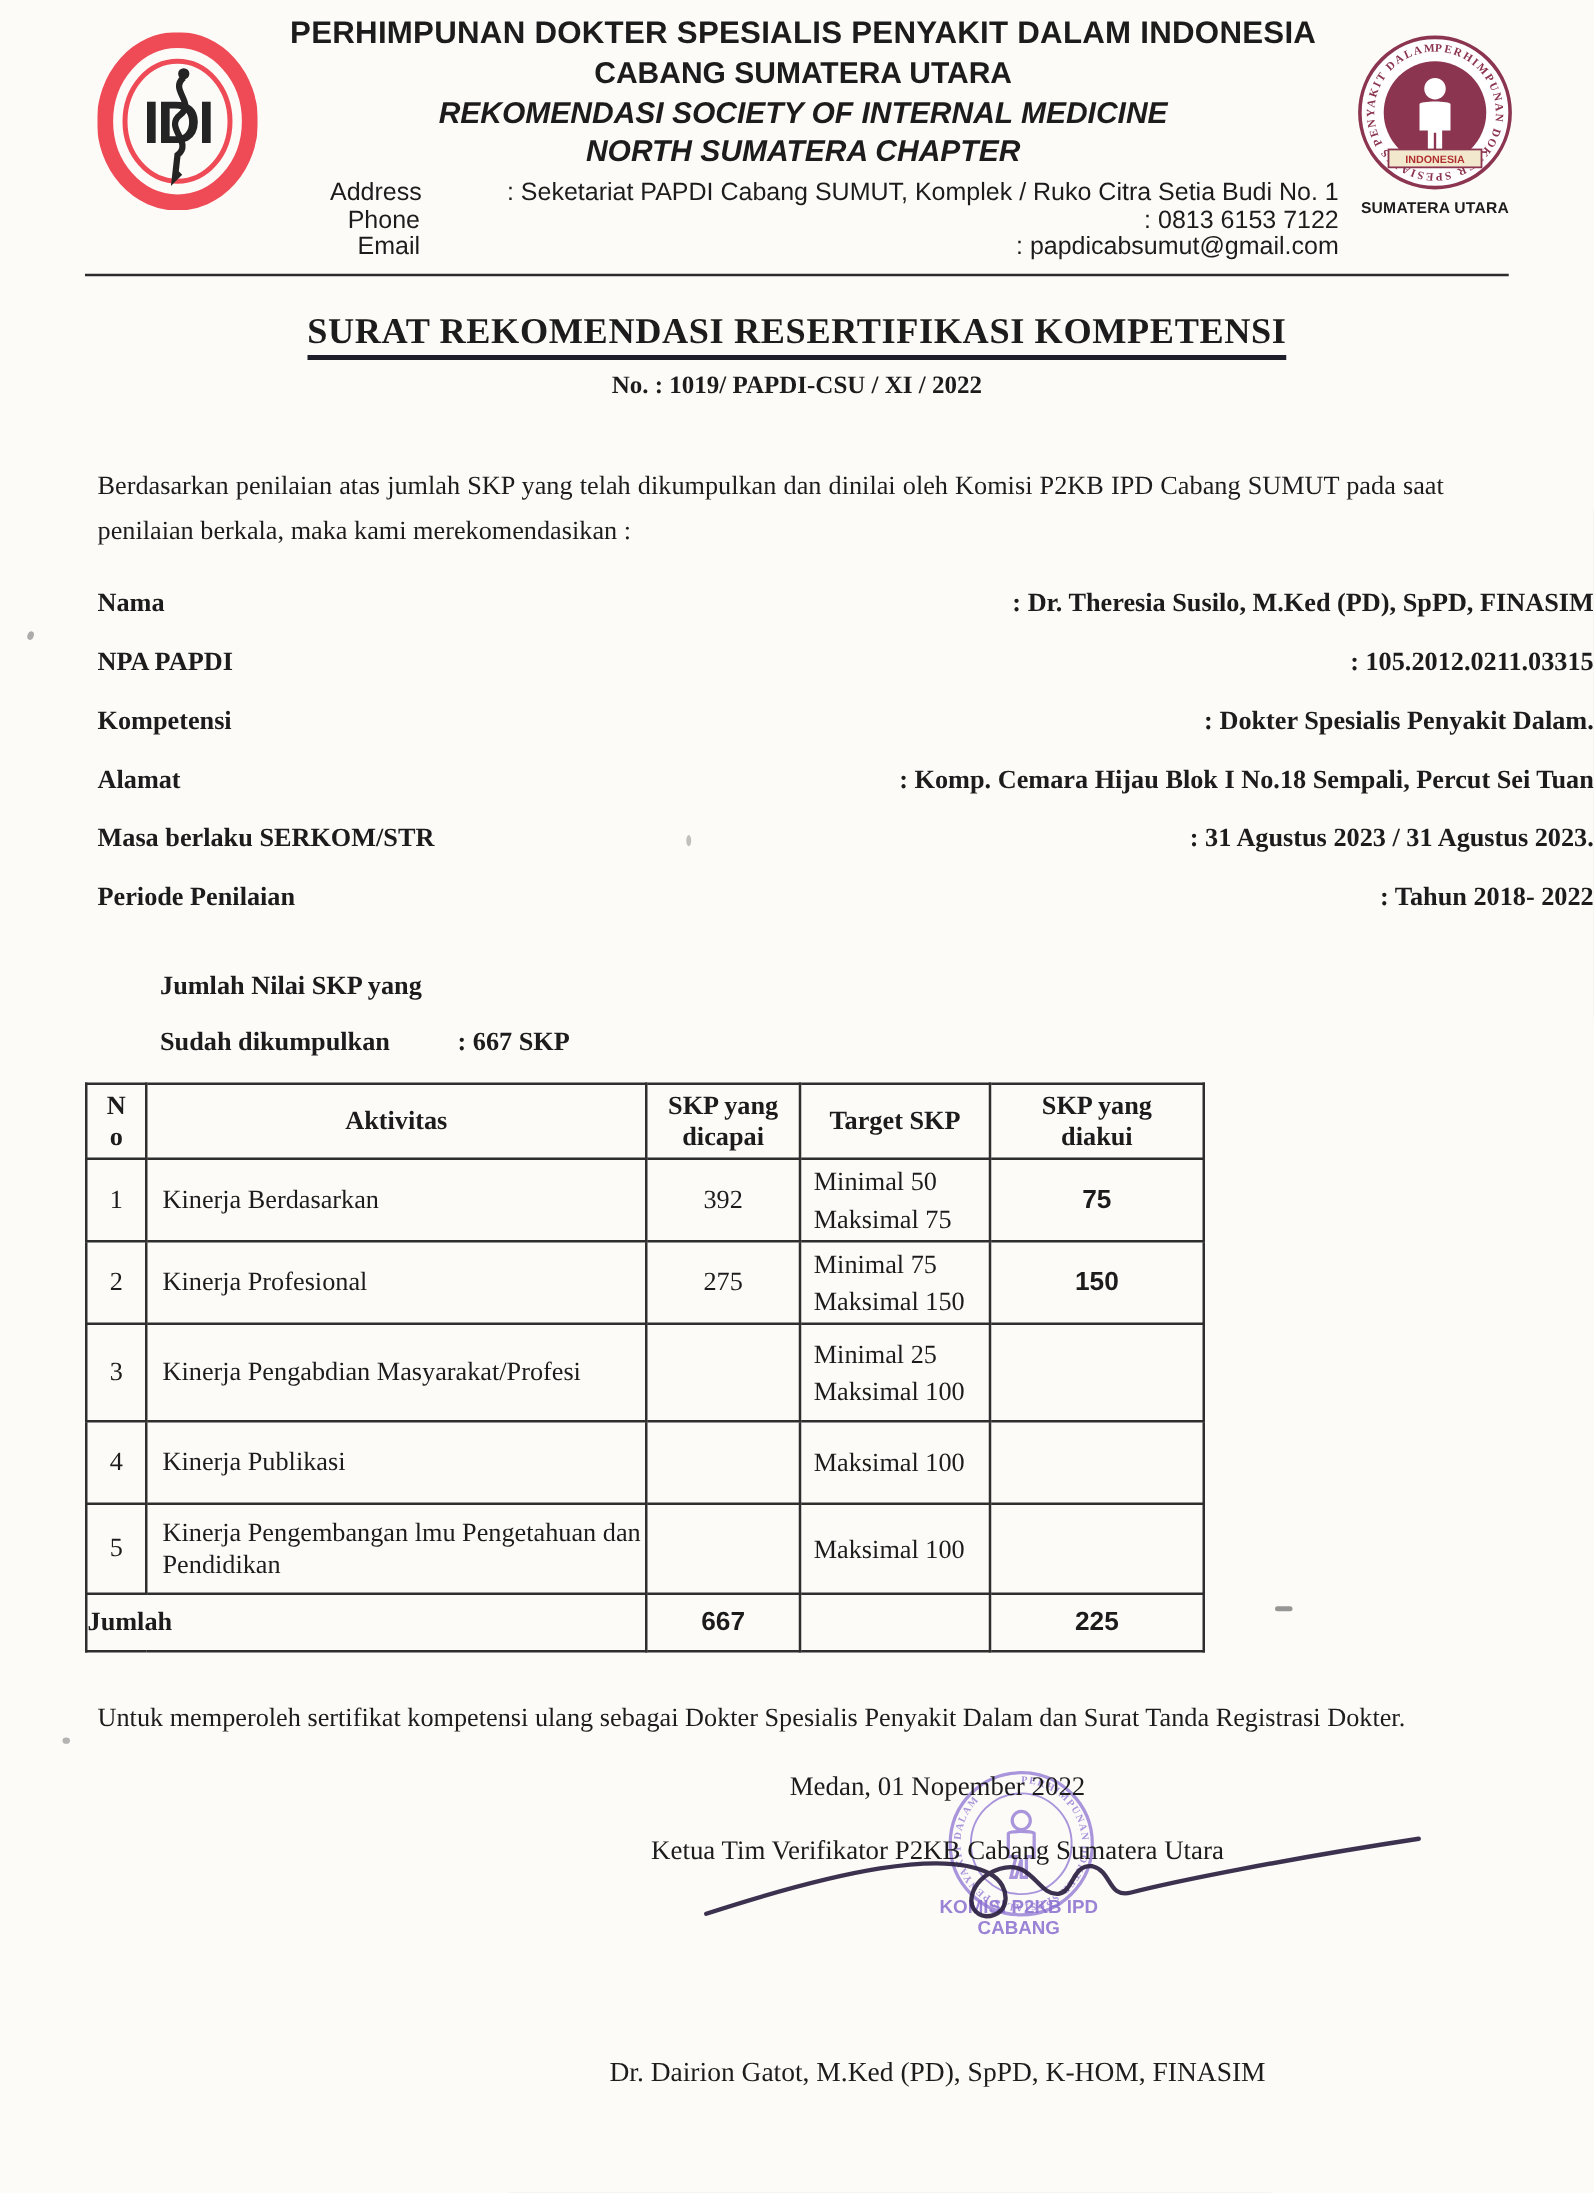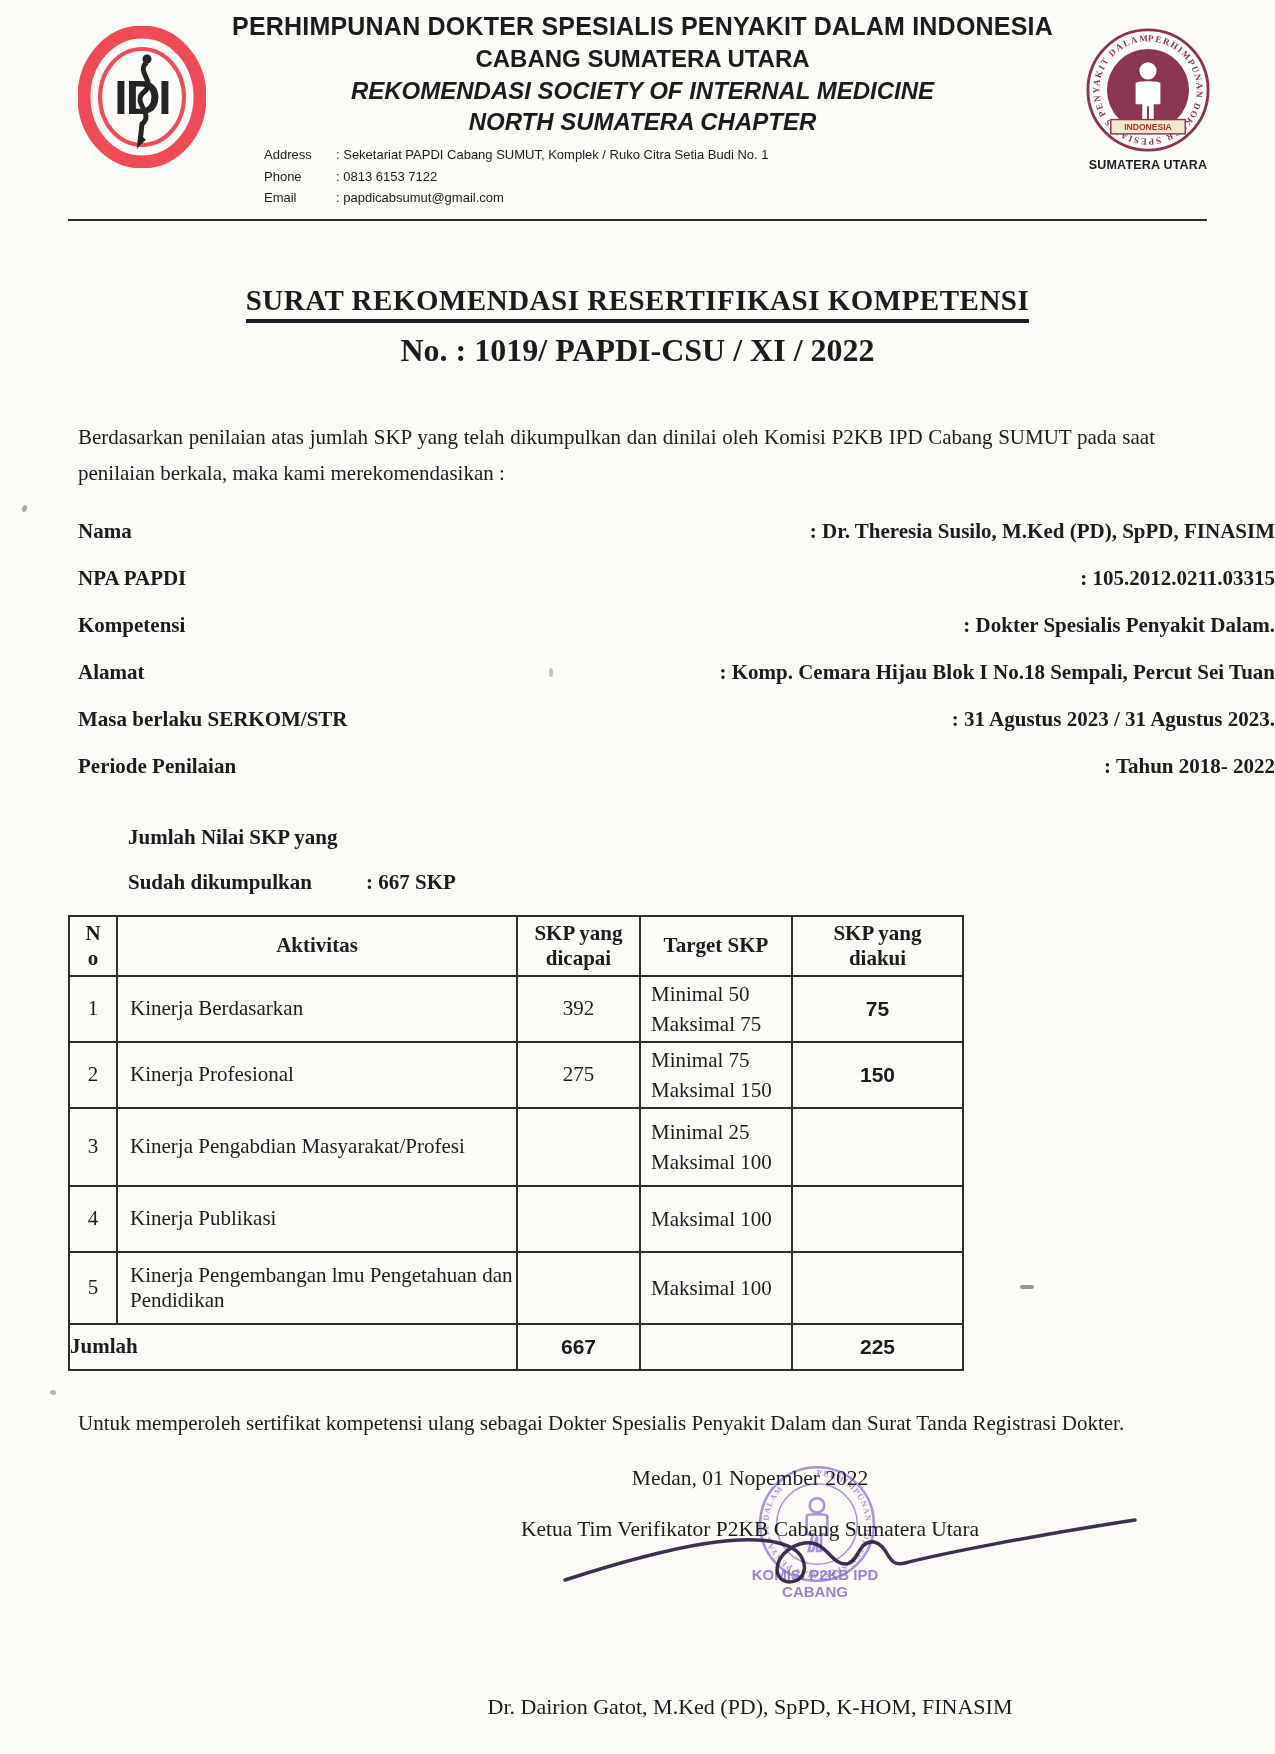--- a/index.html
+++ b/index.html
@@ -9,33 +9,33 @@
     width:1275px; height:1754px; background:#fcfbf8; position:relative; overflow:hidden;
   }
   
   .header { display:flex; padding:12px 58px 0 78px; align-items:flex-start; }
   .logo-idi { width:128px; height:142px; flex:0 0 auto; margin-top:14px; }
   .header-center { flex:1; text-align:center; font-family:"Liberation Sans", sans-serif; padding:0 8px; }
   .org1 { font-size:25px; font-weight:bold; letter-spacing:0.2px; }
   .org2 { font-size:24px; font-weight:bold; margin-top:4px; }
   .org3 { font-size:24px; font-weight:bold; font-style:italic; margin-top:4px; }
   .org4 { font-size:24px; font-weight:bold; font-style:italic; margin-top:3px; }
-  .addr { margin:8px 0 0 50px; text-align:left; font-size:13px; line-height:21.5px; }
+  .addr { margin:8px 0 0 50px; text-align:right; font-size:20px; line-height:21.5px; }
   .addr-row { display:flex; }
   .addr-label { width:72px; flex:0 0 auto; }
   .addr-val { flex:1; }
   .addr-indent { margin-left:84px; }
   .logo-papdi-wrap { width:138px; flex:0 0 auto; text-align:center; margin-top:16px; }
   .papdi-caption { font-family:"Liberation Sans", sans-serif; font-size:12.5px; font-weight:bold; margin-top:2px; letter-spacing:0.2px; }
   .divider { border-top:2.5px solid #2b2b2b; margin:10px 68px 0 68px; }
   
-  .title-block { text-align:center; margin-top:63px; }
+  .title-block { text-align:center; margin-top:28px; }
   .title-main { font-size:29px; font-weight:bold; letter-spacing:0.5px; display:inline-block;
                 border-bottom:4px solid #1e1e2a; padding-bottom:2px; }
-  .title-no { font-size:32px; font-weight:bold; margin-top:9px; }
+  .title-no { font-size:20px; font-weight:bold; margin-top:9px; }
   
   .intro { margin:50px 120px 0 78px; font-size:21px; line-height:36px; text-align:justify; }
   
   .details { margin:28px 0 0 78px; }
   .detail-row { display:flex; min-height:47px; align-items:flex-start;justify-content:space-between; }
   .detail-label { width:308px; flex:0 0 auto; font-weight:bold; font-size:21px; }
   .detail-value { font-weight:bold; font-size:21px; }
   .shift { margin-left:10px; }
   
   .skp-summary { margin:24px 0 0 128px; font-size:21px; font-weight:bold; }

